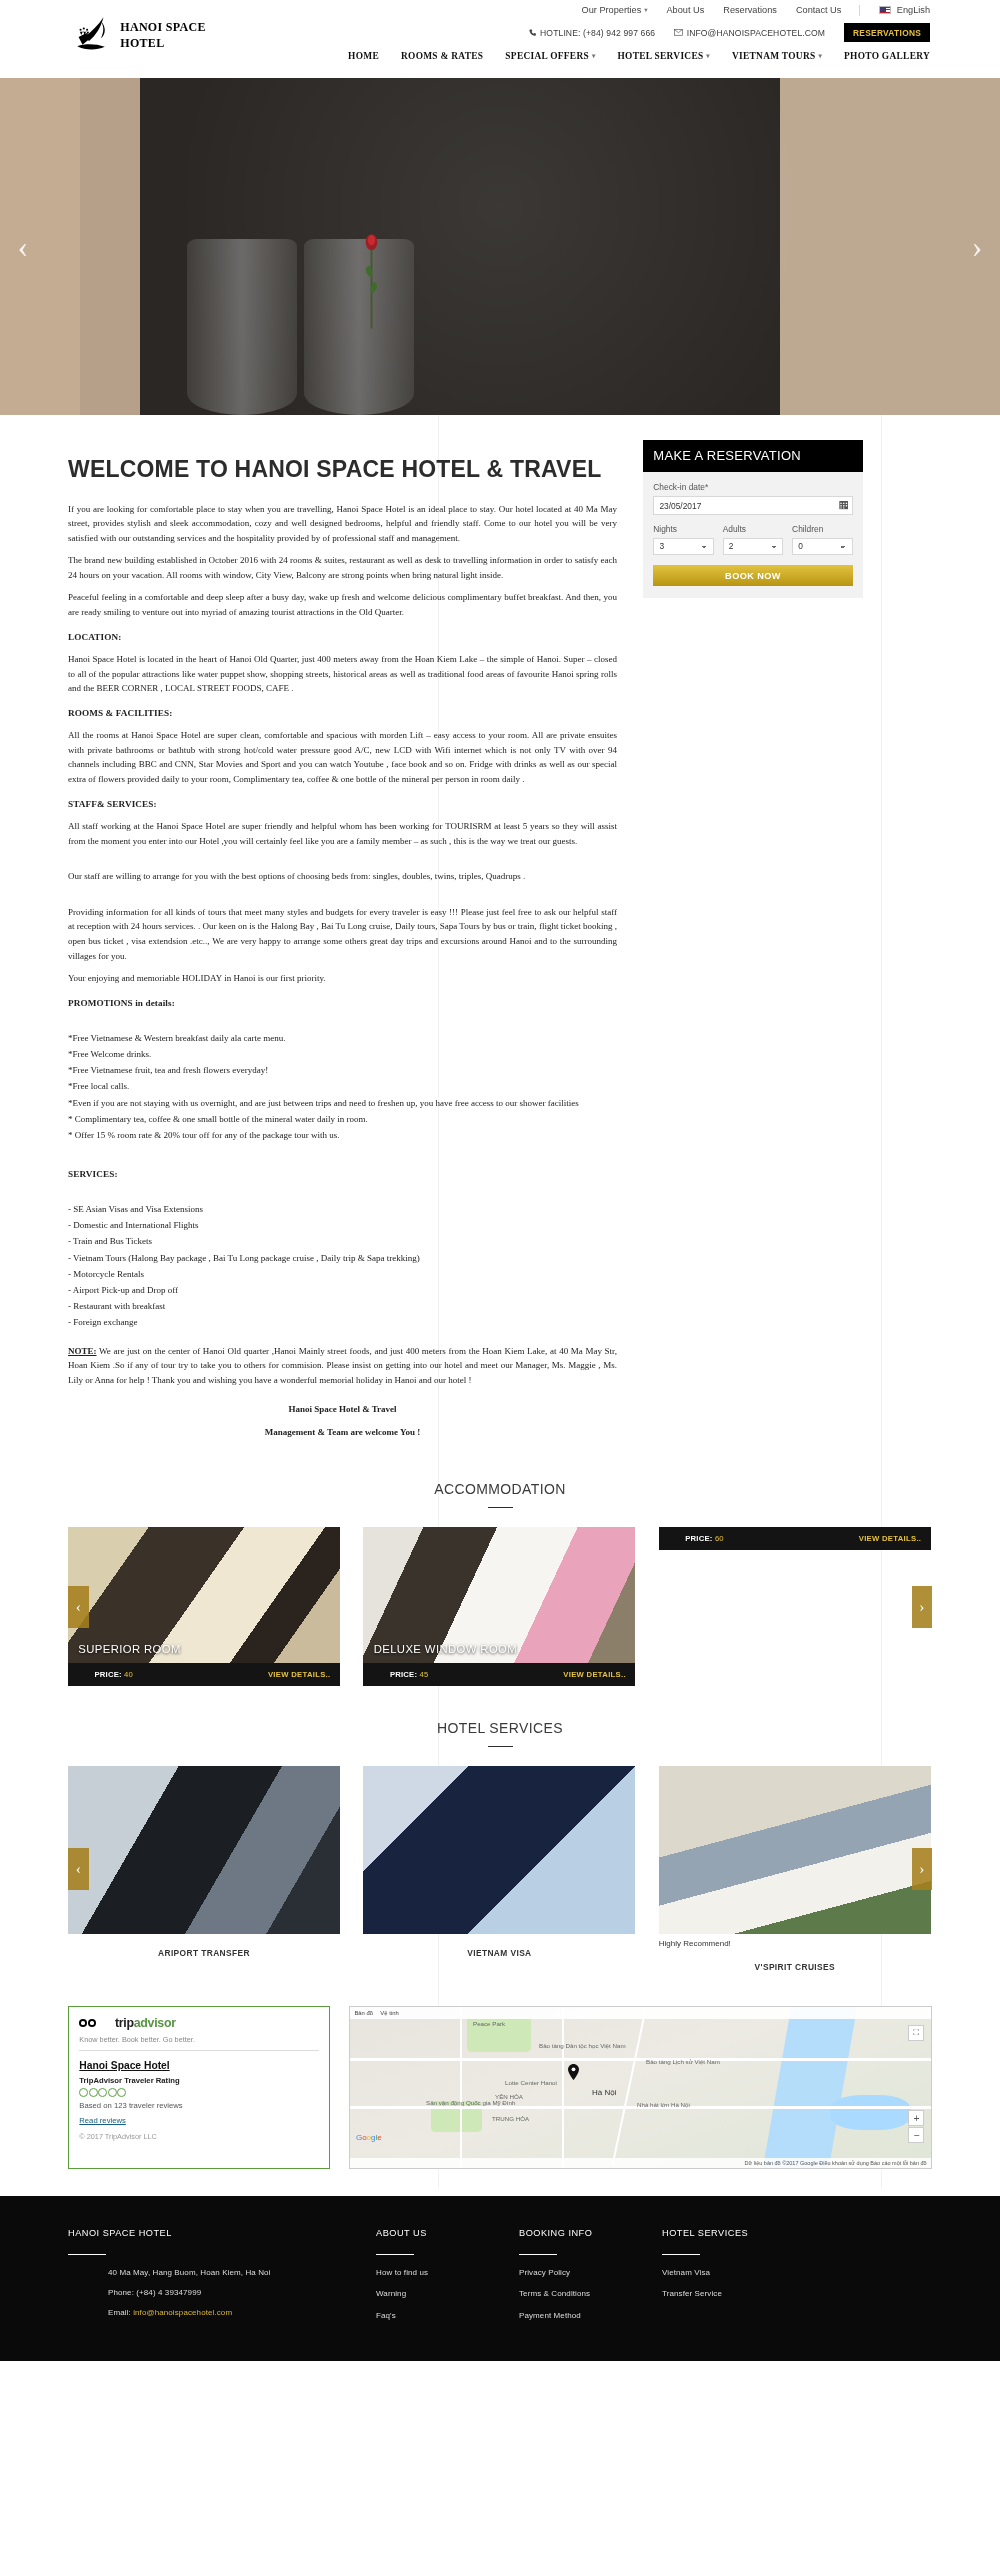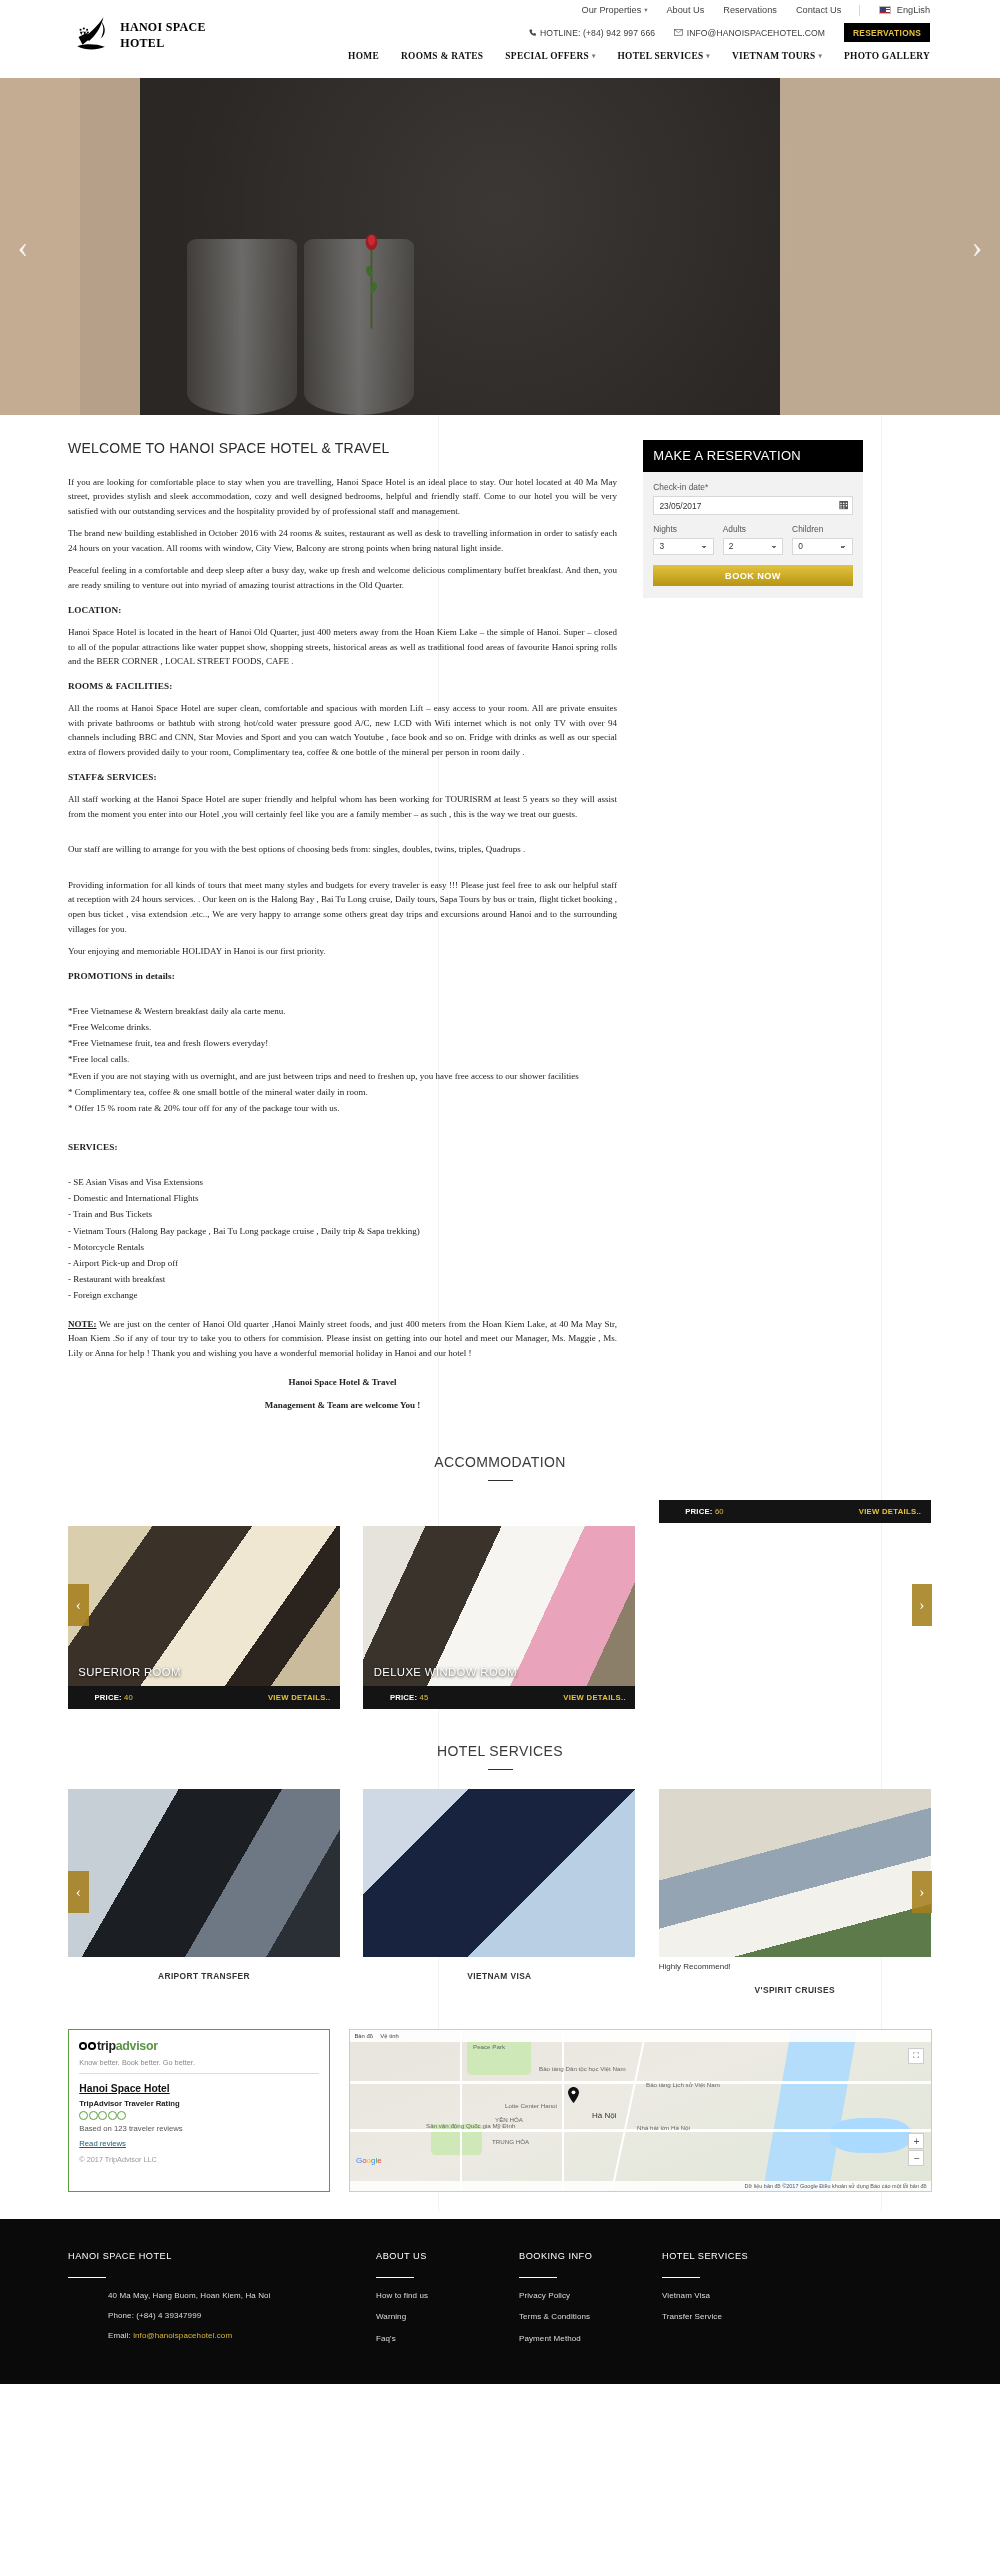--- a/index.html
+++ b/index.html
@@ -88,22 +88,23 @@
   .hero-arrow.left { left: 17.6px; }
   .hero-arrow.right { right: 17.6px; }
 
   
   .wrap { width: 864px; margin: 0 auto; position: relative; }
   .content-row { display: flex; gap: 26px; padding-top: 25px; }
   .col-main { width: 549px; }
   .col-side { width: 264px; }
 
   h1.page-title {
-    font-size: 14px; font-weight: normal; color: #2c2c2c; letter-spacing: 0.2px;
+    font-size: 23px; font-weight: bold; color: #2c2c2c; letter-spacing: 0.2px;
     margin-bottom: 19px;
+    margin-top: 16px;
   }
   .body-copy { font-family: Liberation Serif, serif; font-size: 9px; line-height: 1.62; color: #222; text-align: justify; }
   .body-copy p { margin-bottom: 8px; }
   .body-copy p.tight { margin-bottom: 1.5px; text-align: left; }
   .body-copy h3 { font-size: 9.2px; font-weight: bold; margin: 10.3px 0 7.3px; letter-spacing: 0.1px; }
   .body-copy .u { text-decoration: underline; font-weight: bold; }
   .body-copy .center { text-align: center; font-weight: bold; margin-top: 14.6px; }
   .body-copy .center2 { text-align: center; font-weight: bold; margin-top: 5.9px; }
   .spacer-lg { height: 13px; }
 
@@ -137,21 +138,21 @@
     font-weight: bold; font-size: 9.2px; letter-spacing: 0.4px; font-family: "Liberation Sans", sans-serif;
   }
 
   
   .sect-title { text-align: center; font-size: 14px; color: #3a3a3a; letter-spacing: 0.4px; margin-top: 34px; font-weight: normal; }
   .sect-rule { width: 25px; height: 1.5px; background: #2e2e2e; margin: 9.5px auto 19px; }
 
   
   .cards { display: flex; gap: 23.4px; position: relative; }
   .card { width: 272px; position: relative; }
-  .card-img { height: 160px; position: relative; overflow: hidden; margin-top: 26px; }
+  .card-img { height: 136px; position: relative; overflow: hidden; }
   .card-title {
     position: absolute; left: 10.3px; bottom: 8.8px; color: #fff; font-size: 11.3px;
     letter-spacing: 0.4px; text-shadow: 0 0.7px 2.9px rgba(0,0,0,.8);
   }
   .card-bar {
     background: #141414; color: #fff; height: 23px; display: flex; align-items: center;
     justify-content: space-between; padding: 0 9.5px; font-size: 7.7px; letter-spacing: 0.2px;
   }
   .card-bar b { font-weight: bold; padding-left: 17px; }
   .price-val { color: #e5c23f; }
@@ -174,21 +175,21 @@
   .svc3 { background: linear-gradient(165deg,#ddd8cc 0 38%,#94a4b2 38% 58%,#f3f1ec 58% 78%,#5d7a4a 78% 100%); }
 
   .svc-card { width: 272px; }
   .svc-img { height: 168px; }
   .svc-caption { text-align: center; font-size: 8.4px; font-weight: bold; letter-spacing: 0.4px; color: #333; margin-top: 14px; }
   .svc-recommend { font-size: 8px; color: #333; margin-top: 5.1px; }
 
   
   .lower-row { display: flex; gap: 19px; margin-top: 34px; padding-bottom: 19px; }
   .ta-widget { width: 262px; border: 0.7px solid #5b9c3e; padding: 8.8px 10.3px 10.3px; background: #fff; }
-  .ta-logo { display: flex; align-items: center; gap: 1px; }
+  .ta-logo { display: flex; align-items: center; gap: 19px; }
   .ta-owl { display: flex; gap: 0.7px; }
   .ta-owl i { width: 8px; height: 8px; border-radius: 50%; background: #000; display: block; position: relative; }
   .ta-owl i::after { content:""; position:absolute; left:2.2px; top:2.2px; width:3.7px; height:3.7px; border-radius:50%; background:#fff; }
   .ta-word { font-size: 12.4px; font-weight: bold; letter-spacing: -0.3px; }
   .ta-word .g { color: #589442; }
   .ta-tag { font-size: 7.3px; color: #888; margin-top: 4.4px; }
   .ta-div { height: 0.7px; background: #ddd; margin: 6.6px 0 7.3px; }
   .ta-name { font-size: 10.3px; font-weight: bold; text-decoration: underline; color: #111; }
   .ta-rating-label { font-size: 7.7px; font-weight: bold; margin-top: 5.1px; }
   .ta-dots { display: flex; gap: 0.7px; margin-top: 2.9px; }

